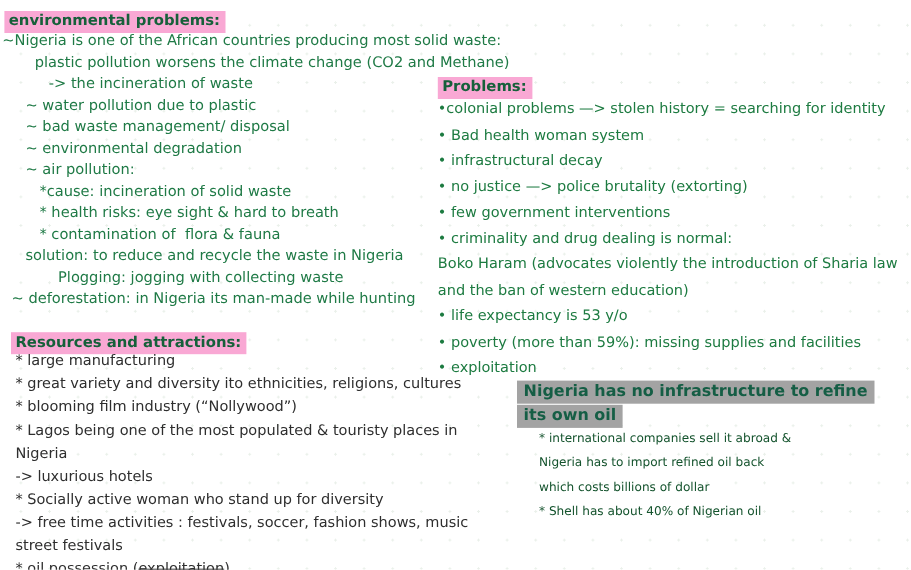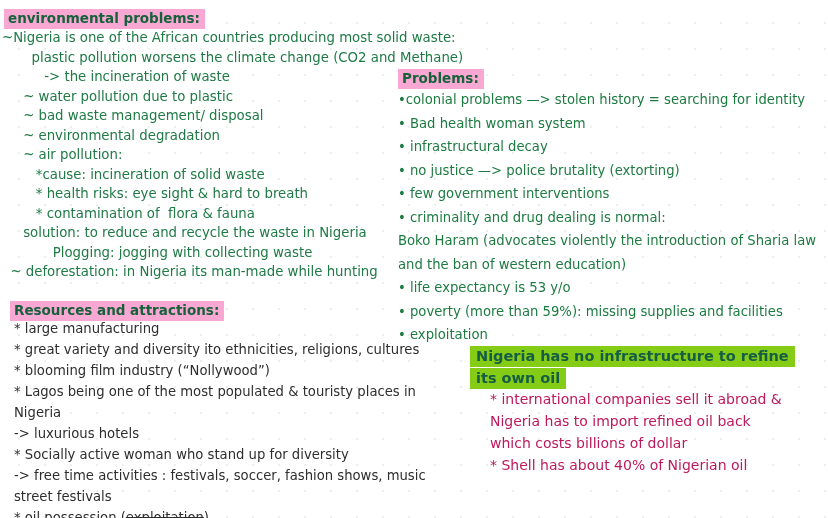--- a/index.html
+++ b/index.html
@@ -36,38 +36,38 @@
     display: inline-block;
     background: #f9a8d4;
     color: #16603a;
     padding: 1px 5px 2px 4px;
     font-weight: 600;
     font-size: 13.5px;
     line-height: 1.25;
   }
   .hl-teal {
     display: inline;
-    background: #84cc16;
+    background: #a3a3a3;
     color: #155e45;
     padding: 2px 6px 3px 6px;
     font-weight: 600;
     font-size: 14.5px;
     line-height: 1.55;
     box-decoration-break: clone;
     -webkit-box-decoration-break: clone;
   }
   .ln {
     color: #1f7a46;
     font-size: 13.3px;
     line-height: 19.5px;
     white-space: pre;
   }
   .ln.teal {
-    color: #be185d;
-    font-size: 14px;
+    color: #14532d;
+    font-size: 11px;
     line-height: 22px;
   }
   .ln.gray {
     color: #2e2e2e;
     font-size: 13.2px;
     line-height: 21px;
     white-space: normal;
   }
   .ln.bullet {
     color: #1d7b41;

